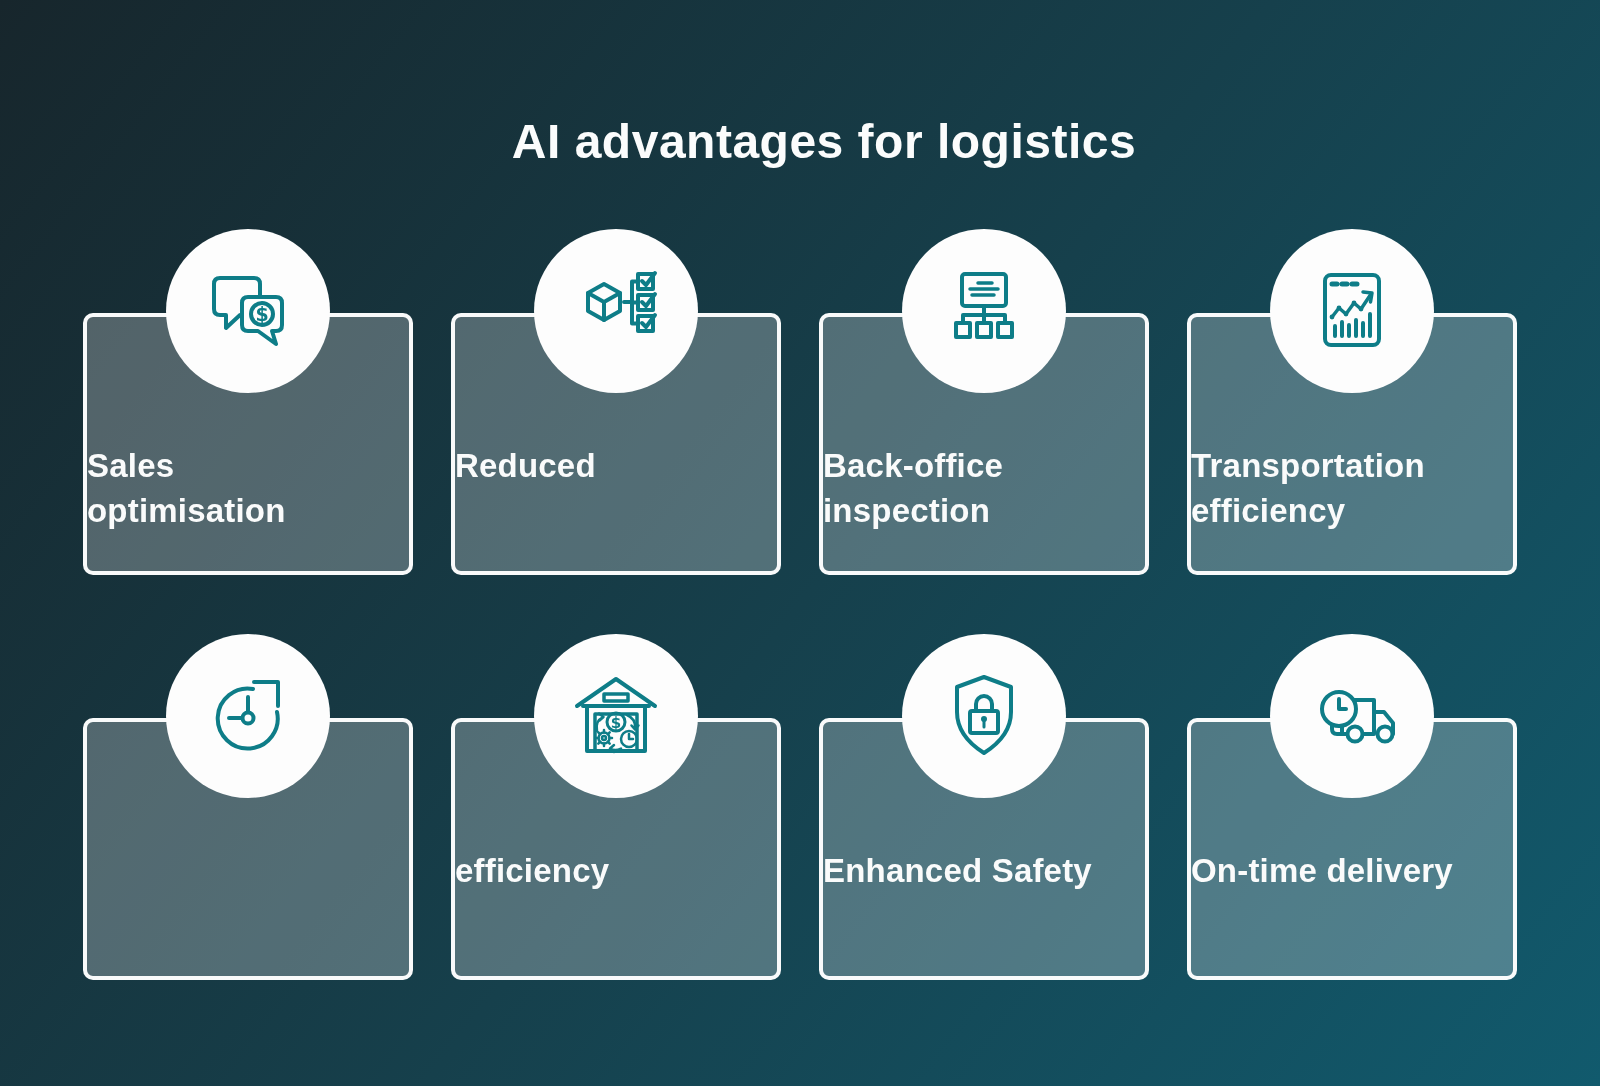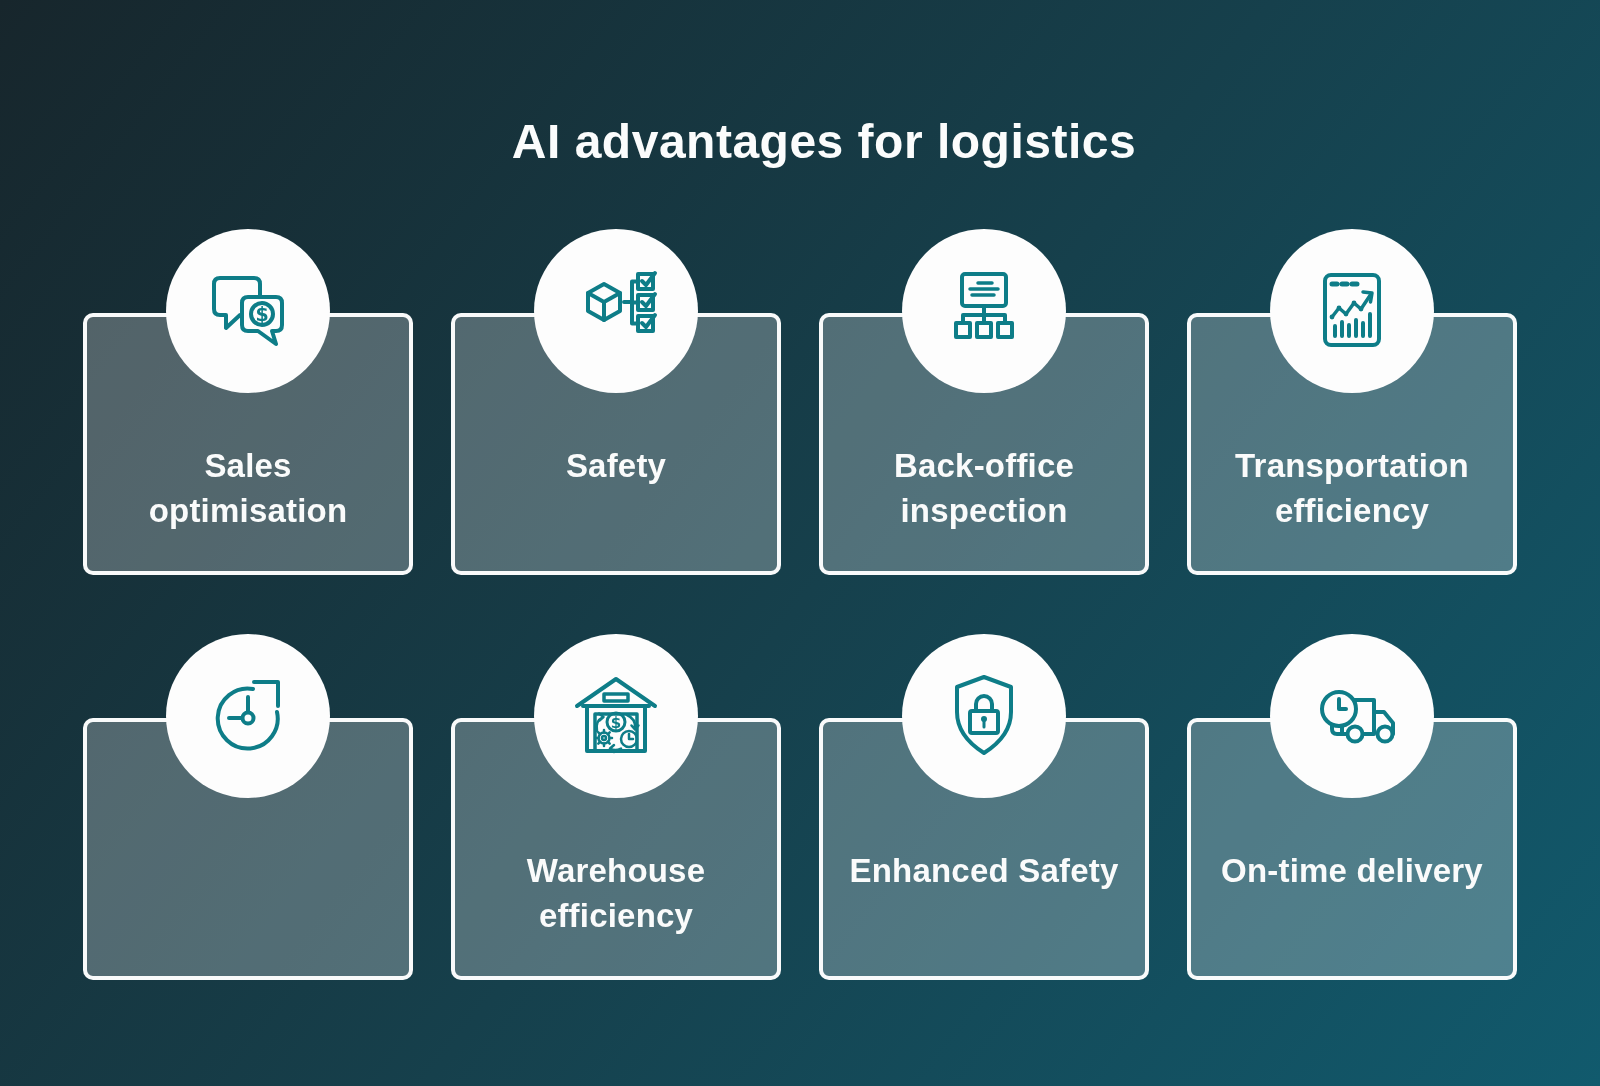--- a/index.html
+++ b/index.html
@@ -29,21 +29,21 @@
     border-radius: 10px;
   }
   .badge {
     position: absolute; top: -88px; left: 50%; transform: translateX(-50%);
     width: 164px; height: 164px; border-radius: 50%;
     background: #fdfdfd;
     display: flex; align-items: center; justify-content: center;
   }
   .label {
     position: absolute; top: 126px; left: 0; width: 100%;
-    text-align: center; color: #fafbfb;
+    text-align: left; color: #fafbfb;
     font-size: 33px; line-height: 45px; font-weight: 700;
     letter-spacing: 0.2px;
   }
   svg { display: block; }
 </style>
 </head>
 <body>
 
 <div class="stage">
 
@@ -74,21 +74,21 @@
           <path d="M58 41 H66 M66 20.5 V62.5 M66 20.5 H72 M66 41.5 H72 M66 62.5 H72"></path>
           <rect x="72" y="13" width="15" height="15"></rect>
           <rect x="72" y="34" width="15" height="15"></rect>
           <rect x="72" y="55" width="15" height="15"></rect>
           <path d="M76 20 L80 24 L89 12"></path>
           <path d="M76 41 L80 45 L89 33"></path>
           <path d="M76 62 L80 66 L89 54"></path>
         </svg>
       </div>
       <div class="label">
-        <div>Safety</div>
+        <div>Reduced</div>
       </div>
     </section>
 
     <section class="card">
       <div class="badge">
         <svg viewBox="0 0 100 100" width="100" height="100" fill="none" stroke="#0E7D88" stroke-width="4" stroke-linecap="round" stroke-linejoin="round">
           <rect x="28" y="13" width="44" height="32" rx="3"></rect>
           <path d="M44 22 H58 M36 28 H64 M38 34 H60" stroke-width="3.5"></path>
           <path d="M50 45 V54 M29 54 H71 M29 54 V62 M50 54 V62 M71 54 V62"></path>
           <rect x="22" y="62" width="14" height="14"></rect>
@@ -152,21 +152,20 @@
             <path d="M43.5 72 H46 M43.7 77.7 L41.9 75.9 M38 77.5 V80 M34.1 75.9 L32.3 77.7 M32.5 72 H30 M34.1 68.1 L32.3 66.3 M38 66.5 V64 M41.9 68.1 L43.7 66.3"></path>
             <circle cx="63" cy="73" r="8"></circle>
             <path d="M63 73 V68 M63 73 H67"></path>
             <path d="M61 49 Q70 53 69 62 M65.5 59.5 L69 63.5 L72.5 59.5"></path>
             <path d="M55 82.5 Q49 85.5 44 82.5 M48 79 L44 82.5 L48 86"></path>
             <path d="M31 65 Q29 55 37 51 M33 47.5 L37.5 51 L33.5 54.5"></path>
           </g>
         </svg>
       </div>
       <div class="label">
-        <div>Warehouse</div>
         <div>efficiency</div>
       </div>
     </section>
 
     <section class="card">
       <div class="badge">
         <svg viewBox="0 0 100 100" width="100" height="100" fill="none" stroke="#0E7D88" stroke-width="4" stroke-linecap="round" stroke-linejoin="round">
           <path d="M50 11 L77 21 V46 Q77 70 50 87 Q23 70 23 46 V21 Z"></path>
           <path d="M42 45 V38 A8 8 0 0 1 58 38 V45"></path>
           <rect x="36" y="45" width="28" height="22" rx="2"></rect>

